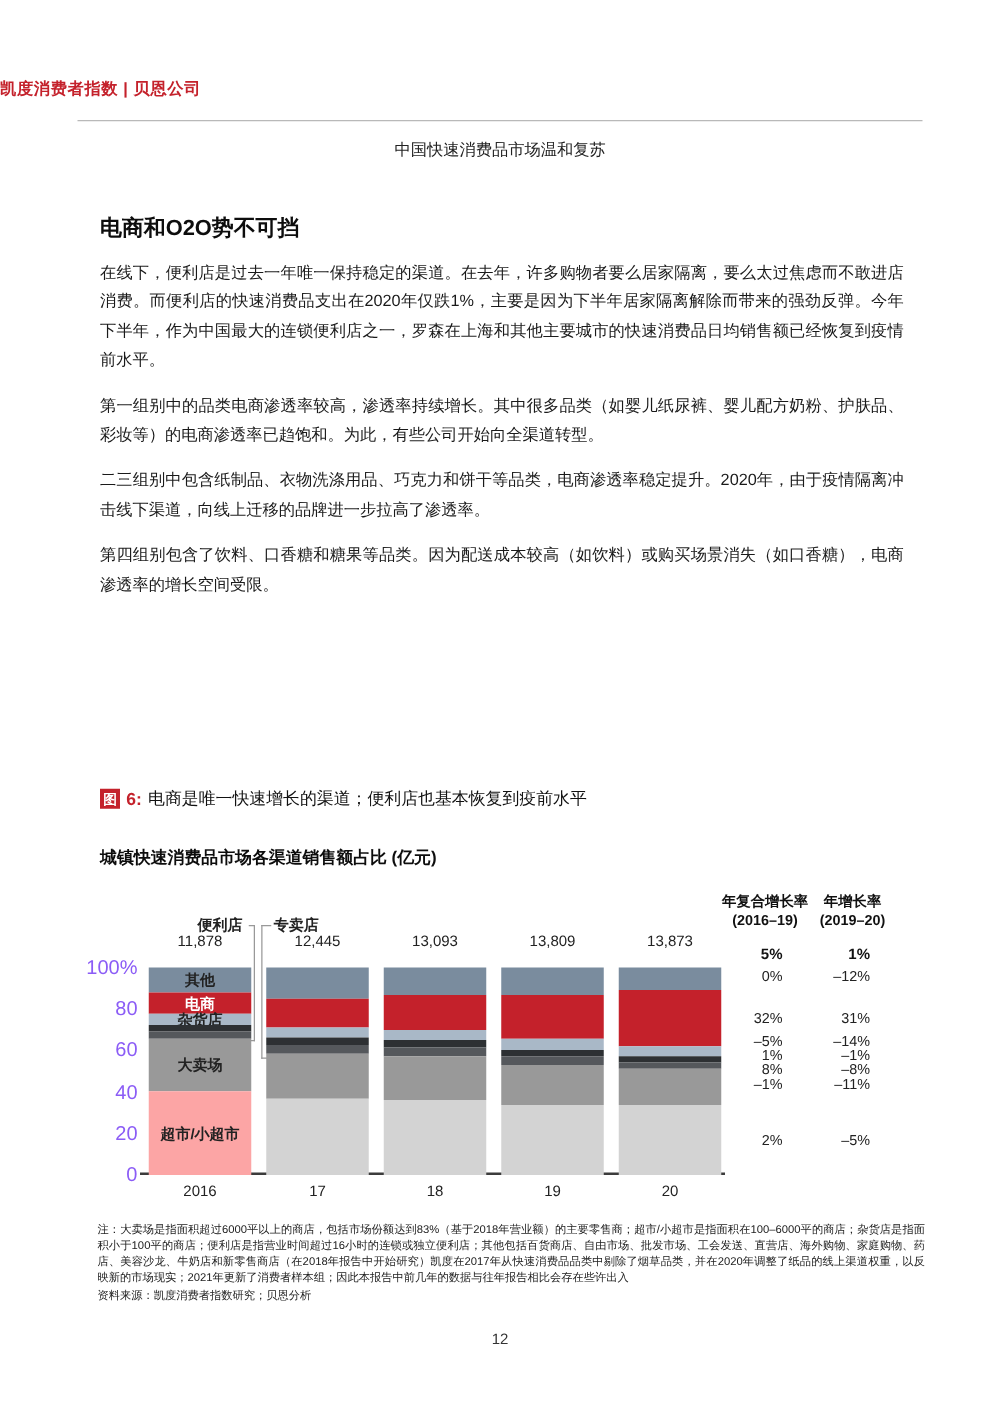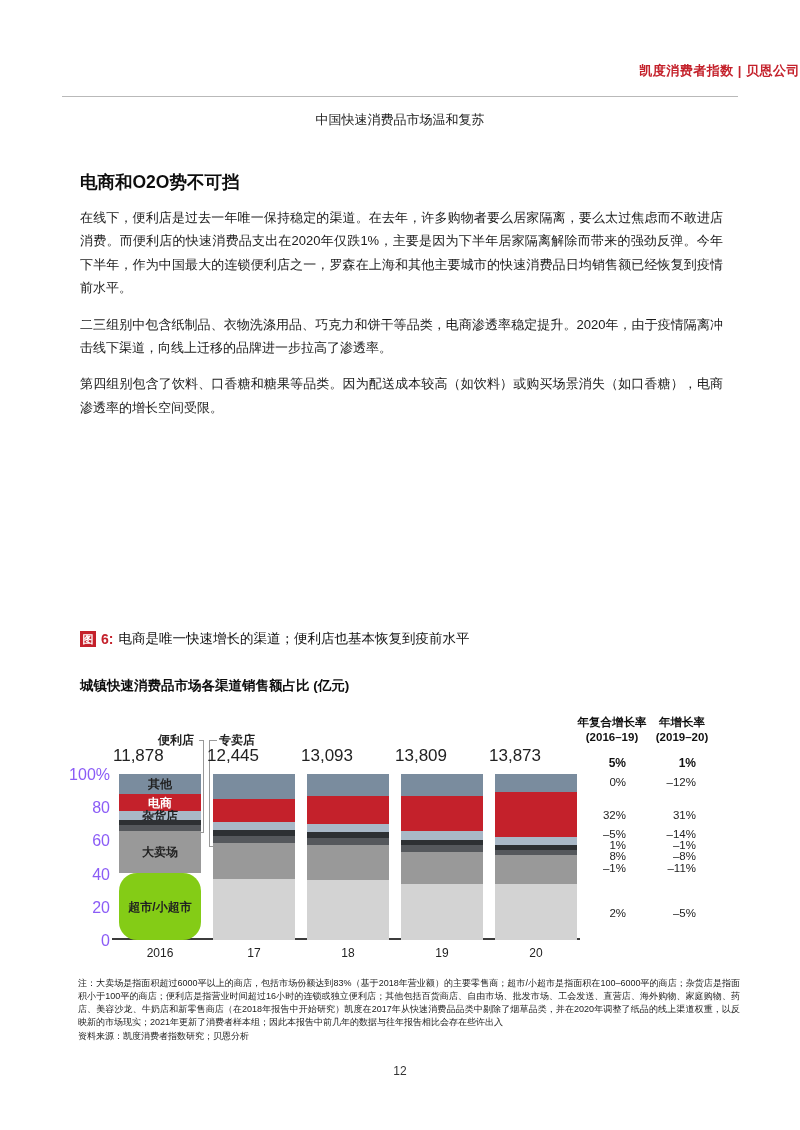--- a/index.html
+++ b/index.html
@@ -1,39 +1,39 @@
 <!DOCTYPE html>
 <html><head>
 <meta charset="utf-8">
 <style>
   html,body{margin:0;padding:0;background:#ffffff;}
   body{width:800px;height:1130px;position:relative;font-family:"Liberation Sans","DejaVu Sans",sans-serif;color:#111;}
   .abs{position:absolute;}
   
-  .brand{top:62px;left:0;width:800px;text-align:right;font-size:13px;font-weight:700;color:#c4212b;letter-spacing:.5px;}
+  .brand{top:62px;left:0;width:800px;text-align:left;font-size:13px;font-weight:700;color:#c4212b;letter-spacing:.5px;}
   .divider{top:96px;left:62px;width:676px;height:1px;background:#b9b9b9;}
   .subtitle{top:111px;left:0;width:800px;text-align:center;font-size:13px;color:#222;}
   
   .heading{top:170px;left:80px;font-size:17.5px;font-weight:700;color:#0d0d0d;text-align:right;}
   .body-copy{top:206px;left:80px;width:643px;}
   .body-copy p{margin:0 0 13px 0;font-size:13px;line-height:1.8;color:#1a1a1a;text-align:justify;}
   
   .figcap{top:630px;left:80px;display:flex;align-items:center;gap:5px;}
   .figtag{display:inline-flex;align-items:center;justify-content:center;width:16px;height:16px;background:#c4212b;color:#fff;font-size:11px;font-weight:700;}
   .fignum{color:#c4212b;font-size:14px;font-weight:700;}
   .figtext{font-size:13.5px;color:#111;font-weight:500;}
   .chart-title{top:677px;left:80px;font-size:13.5px;font-weight:700;color:#0d0d0d;}
   
   .chart{top:703px;left:0;width:800px;height:268px;}
   .ytick{position:absolute;left:62px;width:48px;text-align:right;font-size:16px;color:#8b5cf6;}
   .axis{position:absolute;left:112px;width:468px;top:235px;height:2px;background:#3c3c3c;}
   .bar{position:absolute;top:71px;width:82px;height:166px;display:flex;flex-direction:column-reverse;}
   .seg{width:100%;display:flex;align-items:center;justify-content:center;overflow:visible;}
   .seglabel{font-size:12px;font-weight:600;white-space:nowrap;line-height:1;}
-  .total{position:absolute;top:43px;width:94px;text-align:left;font-size:17px;color:#222;}
+  .total{position:absolute;top:43px;width:94px;text-align:center;font-size:12px;color:#222;}
   .xlabel{position:absolute;top:243px;width:94px;text-align:center;font-size:12px;color:#222;}
   .ghead{position:absolute;top:12px;width:110px;text-align:center;font-size:11.5px;font-weight:700;line-height:1.3;color:#111;}
   .gtotal{position:absolute;top:53px;width:60px;text-align:right;font-size:12px;font-weight:700;color:#111;}
   .gval{position:absolute;width:60px;text-align:right;font-size:11.5px;color:#222;}
   .co-label{position:absolute;font-size:12px;font-weight:600;color:#222;top:29px;}
   .co-conv{left:126px;width:68px;text-align:right;}
   .co-spec{left:219px;}
   .co-line{position:absolute;border:0 solid #999;}
   .co-line-conv{left:199px;top:37px;width:4px;height:91px;border-top-width:1px;border-right-width:1px;border-bottom-width:1px;}
   .co-line-spec{left:209px;top:37px;width:7px;height:105px;border-top-width:1px;border-left-width:1px;border-bottom-width:1px;}
@@ -46,20 +46,21 @@
 <body>
 
 <div class="abs brand">凯度消费者指数 | 贝恩公司</div>
 <div class="abs divider"></div>
 <div class="abs subtitle">中国快速消费品市场温和复苏</div>
 
 <div class="abs heading">电商和O2O势不可挡</div>
 
 <div class="abs body-copy">
   <p>在线下，便利店是过去一年唯一保持稳定的渠道。在去年，许多购物者要么居家隔离，要么太过焦虑而不敢进店消费。而便利店的快速消费品支出在2020年仅跌1%，主要是因为下半年居家隔离解除而带来的强劲反弹。今年下半年，作为中国最大的连锁便利店之一，罗森在上海和其他主要城市的快速消费品日均销售额已经恢复到疫情前水平。</p>
+  <p>第一组别中的品类电商渗透率较高，渗透率持续增长。其中很多品类（如婴儿纸尿裤、婴儿配方奶粉、护肤品、彩妆等）的电商渗透率已趋饱和。为此，有些公司开始向全渠道转型。</p>
   <p>二三组别中包含纸制品、衣物洗涤用品、巧克力和饼干等品类，电商渗透率稳定提升。2020年，由于疫情隔离冲击线下渠道，向线上迁移的品牌进一步拉高了渗透率。</p>
   <p>第四组别包含了饮料、口香糖和糖果等品类。因为配送成本较高（如饮料）或购买场景消失（如口香糖），电商渗透率的增长空间受限。</p>
 </div>
 
 <div class="abs figcap">
   <span class="figtag">图</span>
   <span class="fignum">6:</span>
   <span class="figtext">电商是唯一快速增长的渠道；便利店也基本恢复到疫前水平</span>
 </div>
 
@@ -71,21 +72,21 @@
   <div class="co-line co-line-conv"></div>
   <div class="co-line co-line-spec"></div>
 <div class="ytick" style="top: 63px;">100%</div>
     <div class="ytick" style="top: 96.2px;">80</div>
     <div class="ytick" style="top: 129.4px;">60</div>
     <div class="ytick" style="top: 162.6px;">40</div>
     <div class="ytick" style="top: 195.8px;">20</div>
     <div class="ytick" style="top: 229px;">0</div>
     <div class="axis"></div>
     <div class="bar" style="left: 119px;">
-      <div class="seg" style="height: 79px; background: #84cc16; border-radius: 18px;">
+      <div class="seg" style="height: 79px; background: #fca5a5;">
         <div class="seglabel" style="color: rgb(34, 34, 34);">超市/小超市</div>
       </div>
       <div class="seg" style="height: 50px; background: rgb(153, 153, 153);">
         <div class="seglabel" style="color: rgb(34, 34, 34);">大卖场</div>
       </div>
       <div class="seg" style="height: 6.64px; background: rgb(85, 88, 92);"></div>
       <div class="seg" style="height: 5.81px; background: rgb(45, 48, 51);"></div>
       <div class="seg" style="height: 9.13px; background: rgb(169, 184, 199);">
         <div class="seglabel" style="color: rgb(34, 34, 34);">杂货店</div>
       </div>

